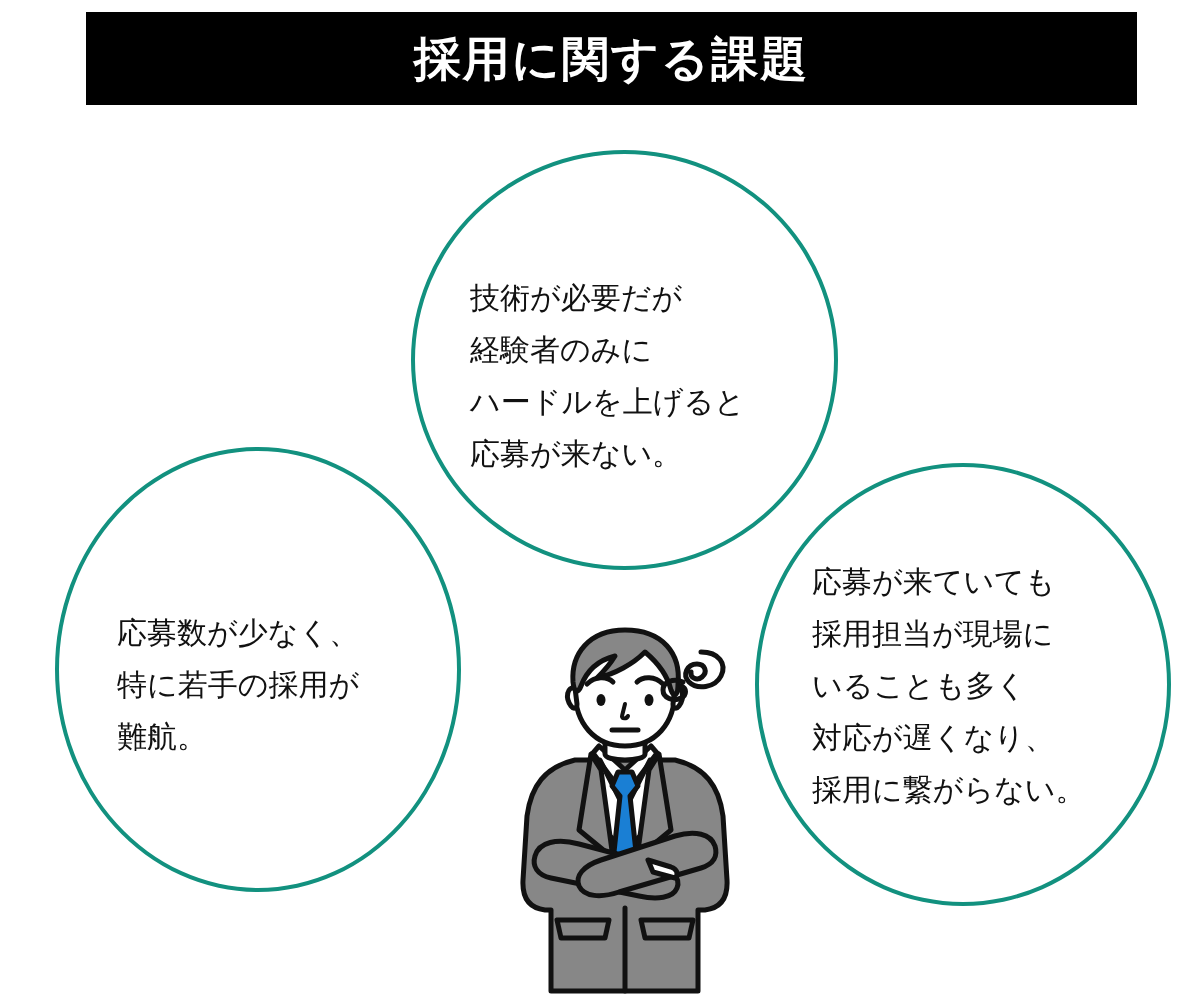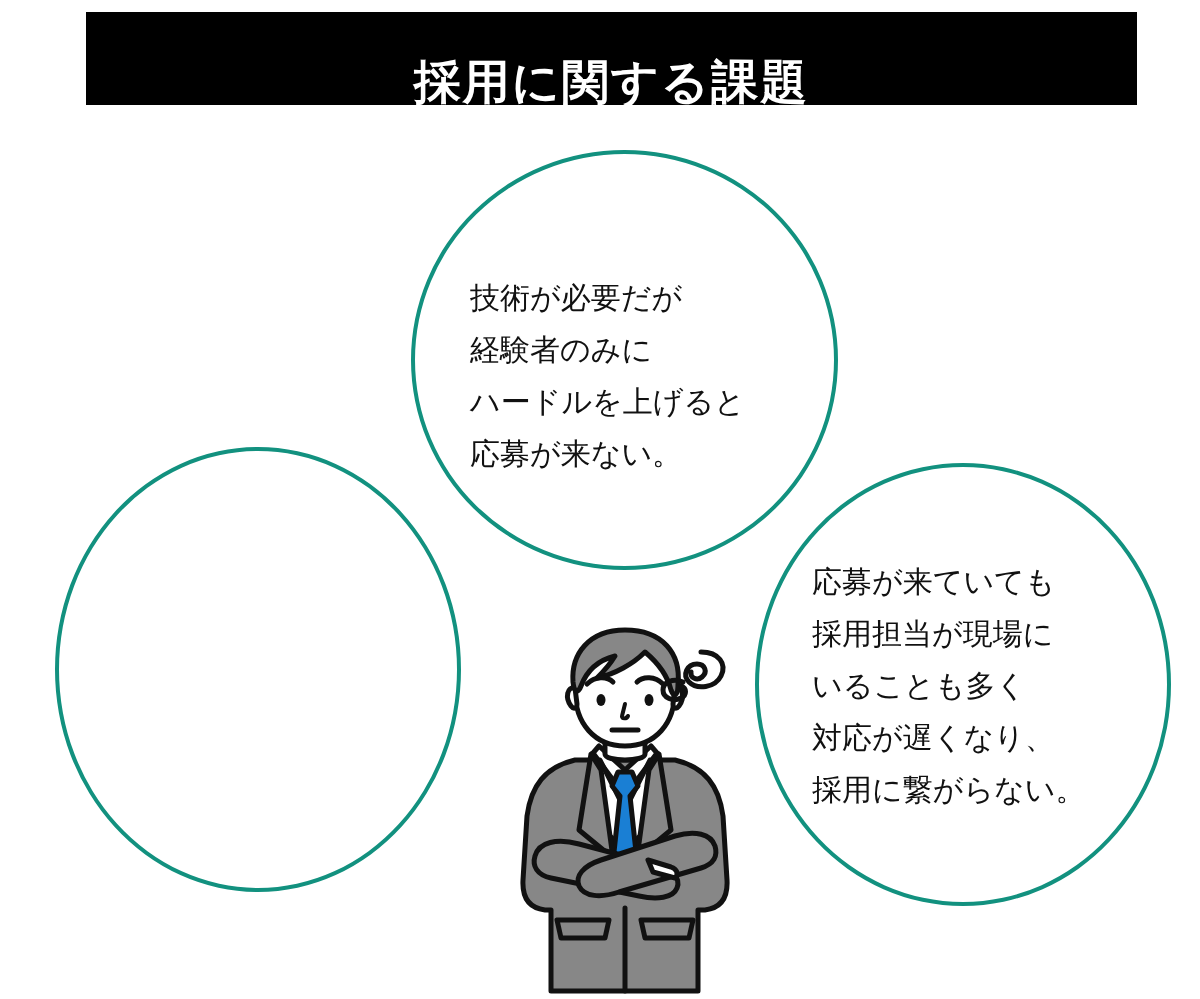--- a/index.html
+++ b/index.html
@@ -21,21 +21,21 @@
 
   
   .title-banner {
     position: absolute;
     left: 86px;
     top: 12px;
     width: 1051px;
     height: 93px;
     background: #000000;
     display: flex;
-    align-items: flex-end;
+    align-items: center;
     justify-content: center;
   }
   .title-text {
     color: #ffffff;
     font-size: 47px;
     font-weight: 700;
     letter-spacing: 2px;
     line-height: 1;
     white-space: nowrap;
   }
@@ -100,20 +100,23 @@
     <div class="title-text">採用に関する課題</div>
   </div>
 
   <div class="circle circle-top"></div>
   <div class="bubble-text text-top">技術が必要だが
 経験者のみに
 ハードルを上げると
 応募が来ない。</div>
 
   <div class="circle circle-left"></div>
+  <div class="bubble-text text-left">応募数が少なく、
+特に若手の採用が
+難航。</div>
 
   <div class="circle circle-right"></div>
   <div class="bubble-text text-right">応募が来ていても
 採用担当が現場に
 いることも多く
 対応が遅くなり、
 採用に繋がらない。</div>
 
   <div class="figure">
     <svg viewBox="0 0 240 379" xmlns="http://www.w3.org/2000/svg">

